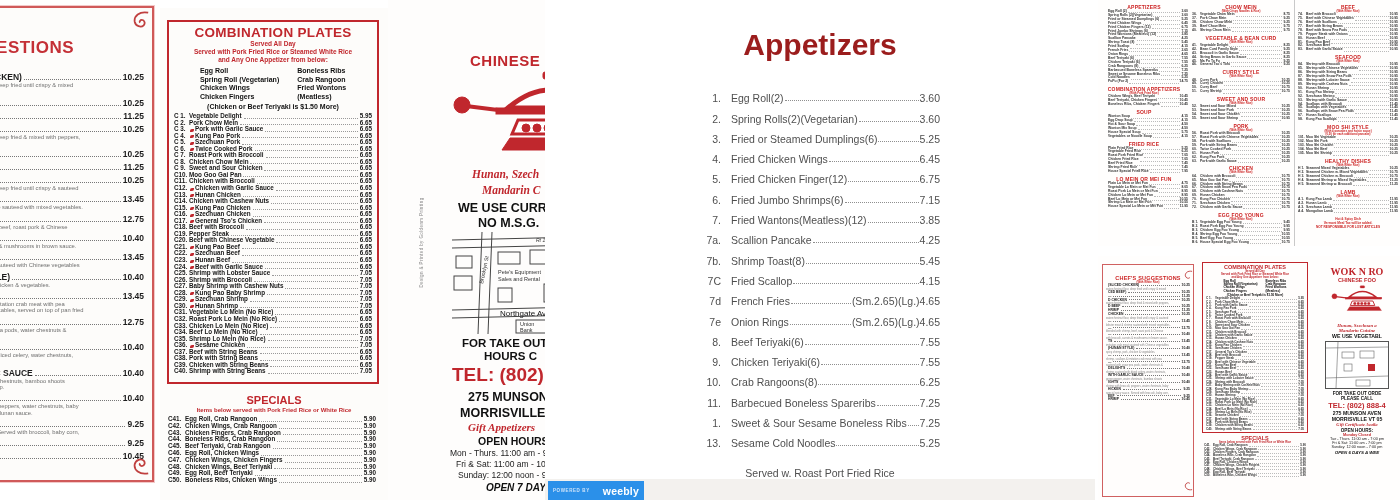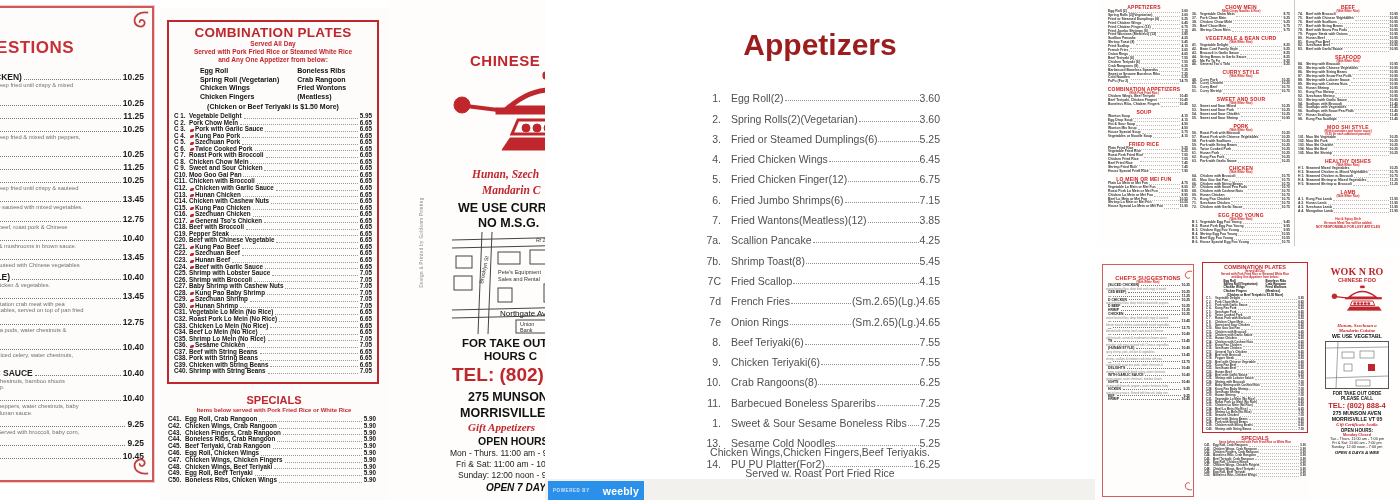--- a/index.html
+++ b/index.html
@@ -757,28 +757,21 @@
           <span>Sweet &amp; Sour Sesame Boneless Ribs</span>
           <span class="lead"></span>
           <span>7.25</span>
         </div>
         <div class="a-row">
           <span class="a-num">13.</span>
           <span>Sesame Cold Noodles</span>
           <span class="lead"></span>
           <span>5.25</span>
         </div>
-        <div class="a-row">
-          <span class="a-num">14.</span>
-          <span>PU PU Platter(For2)</span>
-          <span class="lead"></span>
-          <span>16.25</span>
-        </div>
       </div>
-    <div class="a-note" style="top:446px;">Chicken Wings,Chicken Fingers,Beef Teriyakis.</div>
     <div class="a-note" style="top:467px;">Served w. Roast Port Fried Rice</div>
   </div>
   <div id="apz-footer"></div>
 
   <div id="weebly">
     <span class="pb">POWERED BY</span>
     <span class="wb">weebly</span>
   </div>
 
   <div class="card" id="thumb-top">

